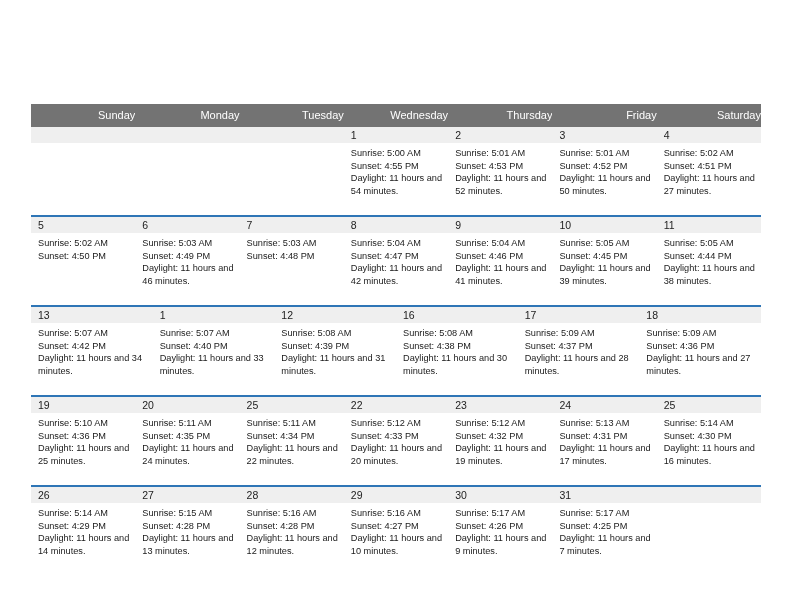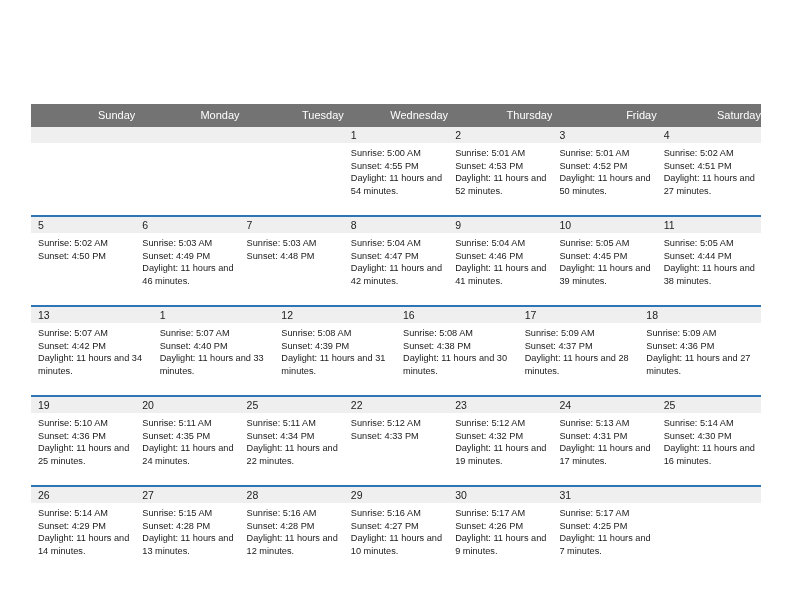--- a/index.html
+++ b/index.html
@@ -336,20 +336,21 @@
               <div>Sunrise: 5:11 AM</div>
               <div>Sunset: 4:34 PM</div>
               <div class="dl">Daylight: 11 hours and 22 minutes.</div>
             </div>
           </div>
           <div class="day-cell">
             <div class="day-num-band">22</div>
             <div class="day-body">
               <div>Sunrise: 5:12 AM</div>
               <div>Sunset: 4:33 PM</div>
+              <div class="dl">Daylight: 11 hours and 20 minutes.</div>
             </div>
           </div>
           <div class="day-cell">
             <div class="day-num-band">23</div>
             <div class="day-body">
               <div>Sunrise: 5:12 AM</div>
               <div>Sunset: 4:32 PM</div>
               <div class="dl">Daylight: 11 hours and 19 minutes.</div>
             </div>
           </div>

